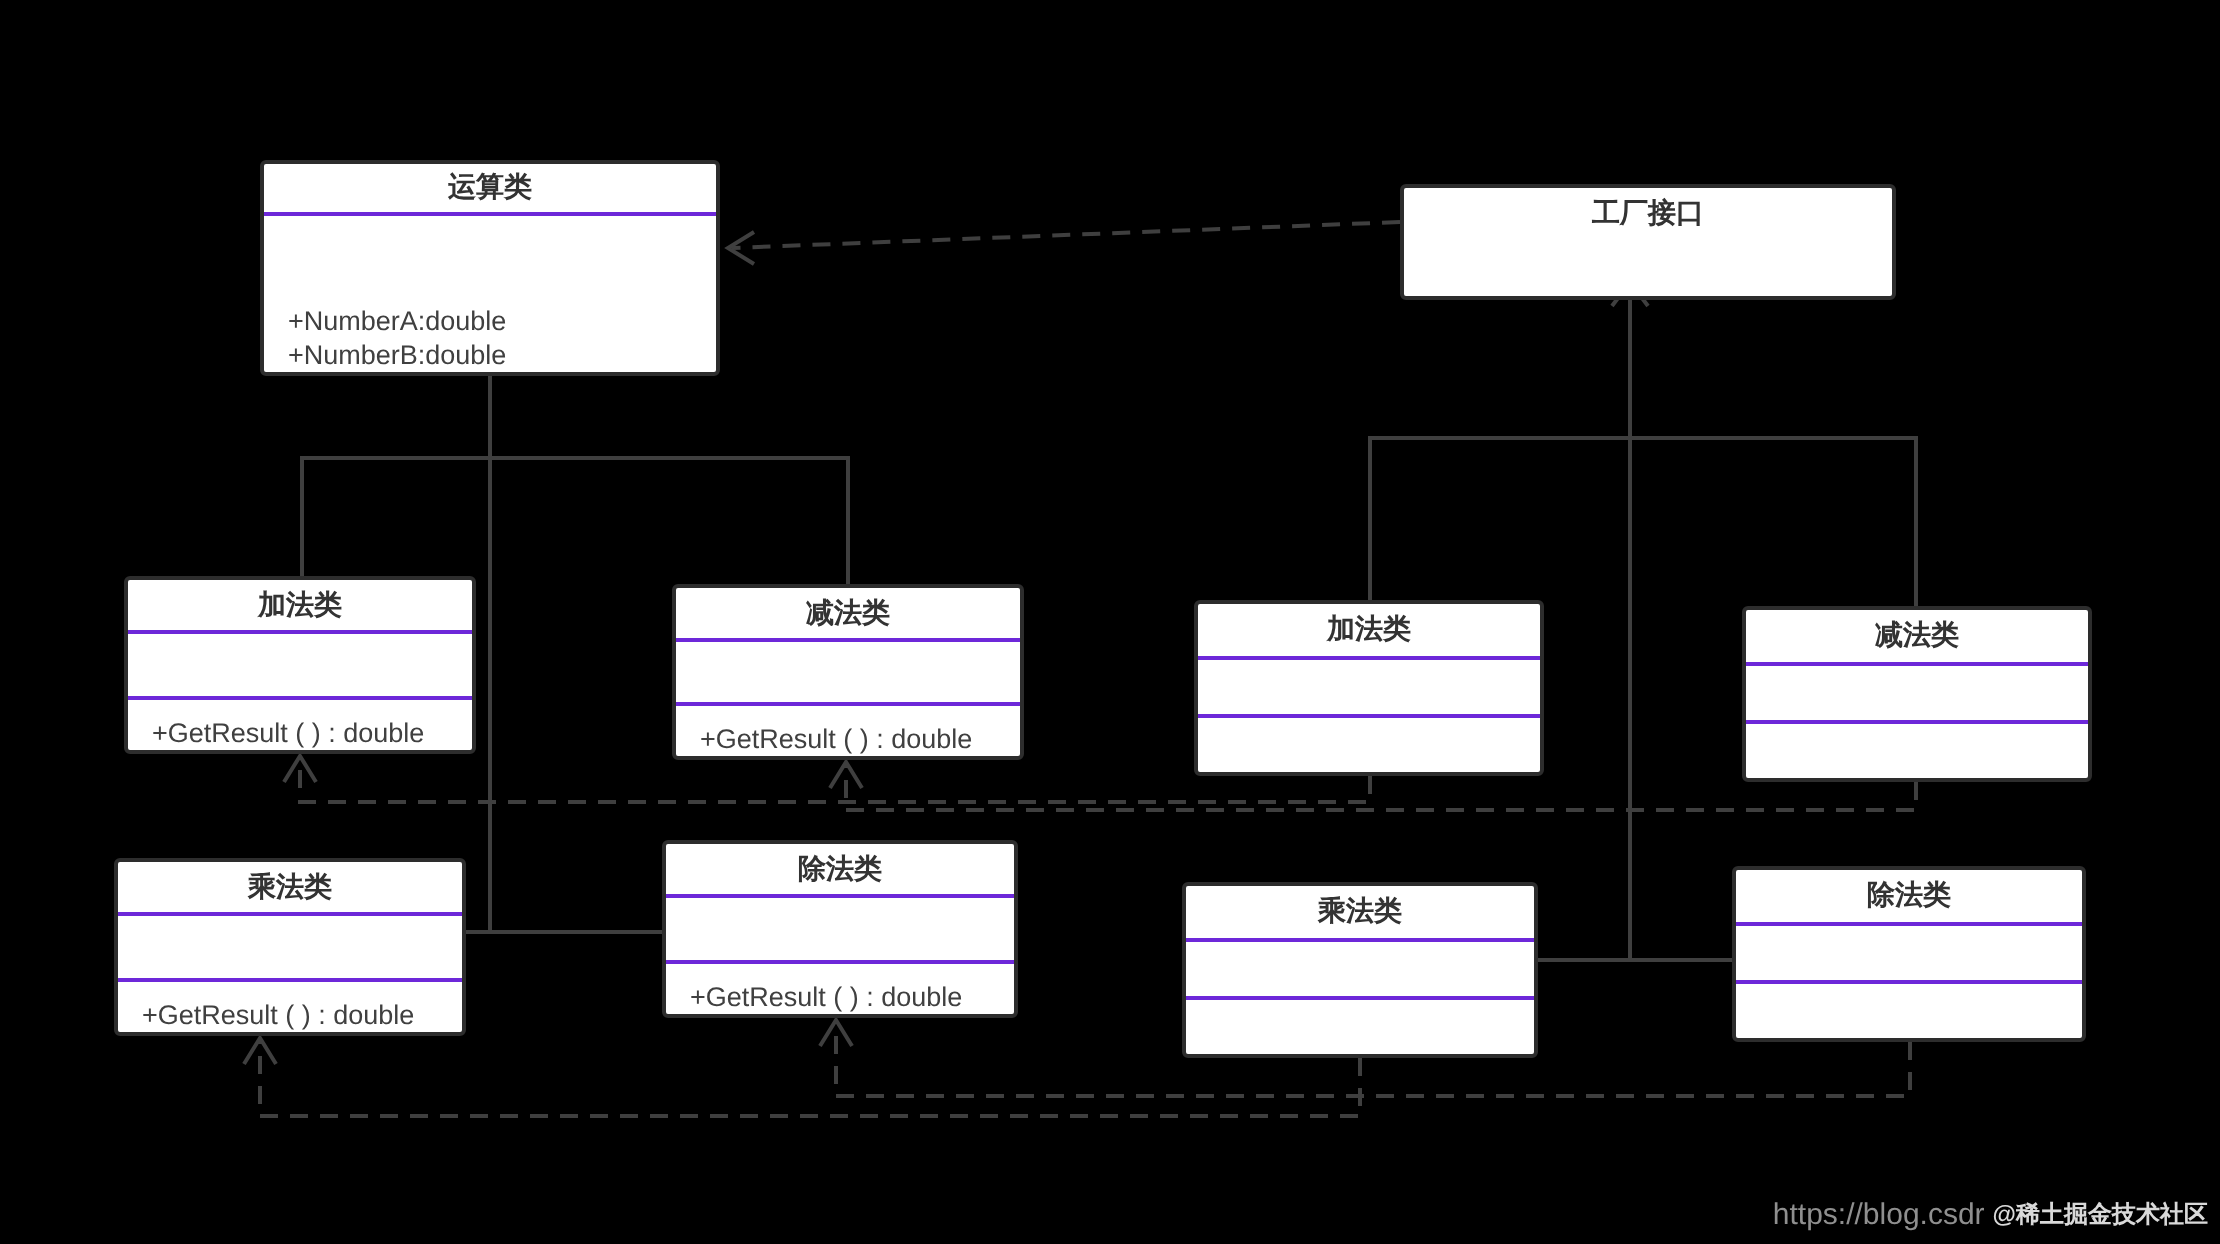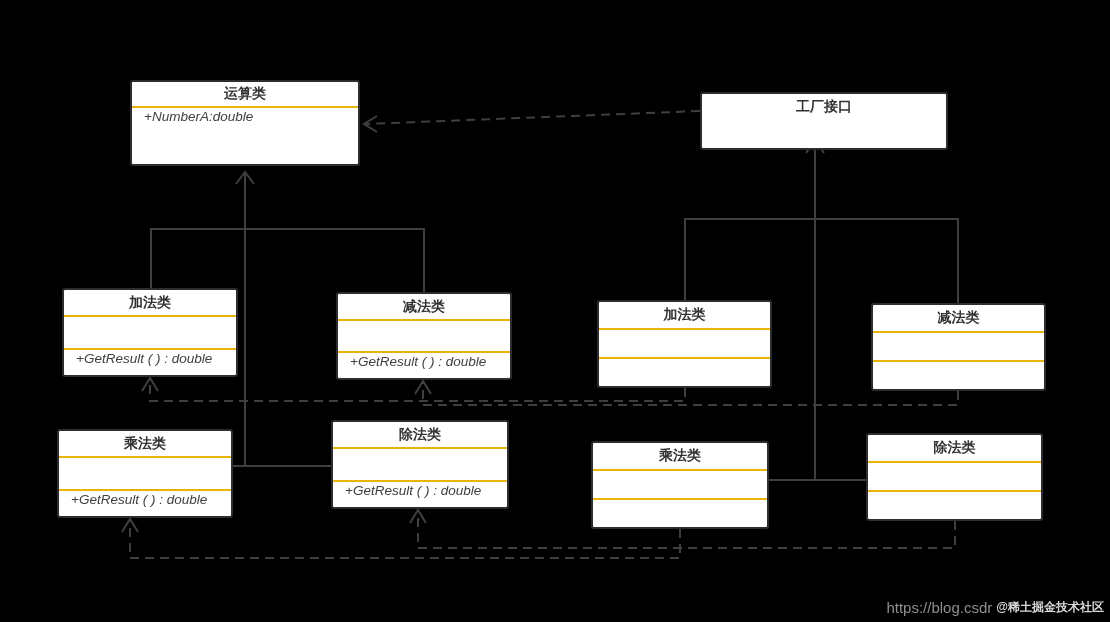--- a/index.html
+++ b/index.html
@@ -13,22 +13,22 @@
     position:absolute;z-index:2;background:#ffffff;
     border:2px solid #2d2d2d;border-radius:3px;
     display:flex;flex-direction:column;box-sizing:border-box;
     color:#3a3a3a;
   }
   .uml .t{
     font-weight:bold;font-size:14px;color:#333333;
     display:flex;align-items:center;justify-content:center;
   }
   .uml .c{
-    border-top:2px solid #eab308;
-    display:flex;flex-direction:column;justify-content:space-between;font-style:italic;
+    border-top:2px solid #6d28d9;
+    display:flex;flex-direction:column;justify-content:flex-end;
   }
   .uml .m{
     font-size:13.5px;color:#404040;padding-left:12px;line-height:17px;
     white-space:nowrap;
   }
   .wm{
     position:absolute;right:6px;bottom:6px;z-index:3;
     display:flex;align-items:center;gap:4px;white-space:nowrap;
   }
   .wm-url{color:#8f8f8f;font-size:15px;}
@@ -63,24 +63,25 @@
 
   <g>
     <path d="M377 116 L364 124 L377 132"></path>
     <path d="M142 391 L150 378 L158 391"></path>
     <path d="M415 394 L423 381 L431 394"></path>
     <path d="M122 532 L130 519 L138 532"></path>
     <path d="M410 523 L418 510 L426 523"></path>
   </g>
 </svg>
 
-<div class="uml" style="left:130px;top:80px;width:230px;height:86px">
+<div class="uml" style="left:130px;top:80px;width:230px;height:108px">
   <div class="t" style="flex:0 0 24px">运算类</div>
   <div class="c" style="flex:1 1 auto">
     <div class="m">+NumberA:double</div>
+    <div class="m">+NumberB:double</div>
   </div>
 </div>
 
 <div class="uml" style="left:700px;top:92px;width:248px;height:58px">
   <div class="t" style="flex:0 0 26px">工厂接口</div>
 </div>
 
 <div class="uml" style="left:62px;top:288px;width:176px;height:89px">
   <div class="t" style="flex:0 0 25px">加法类</div>
   <div class="c" style="flex:1 1 auto"></div>

